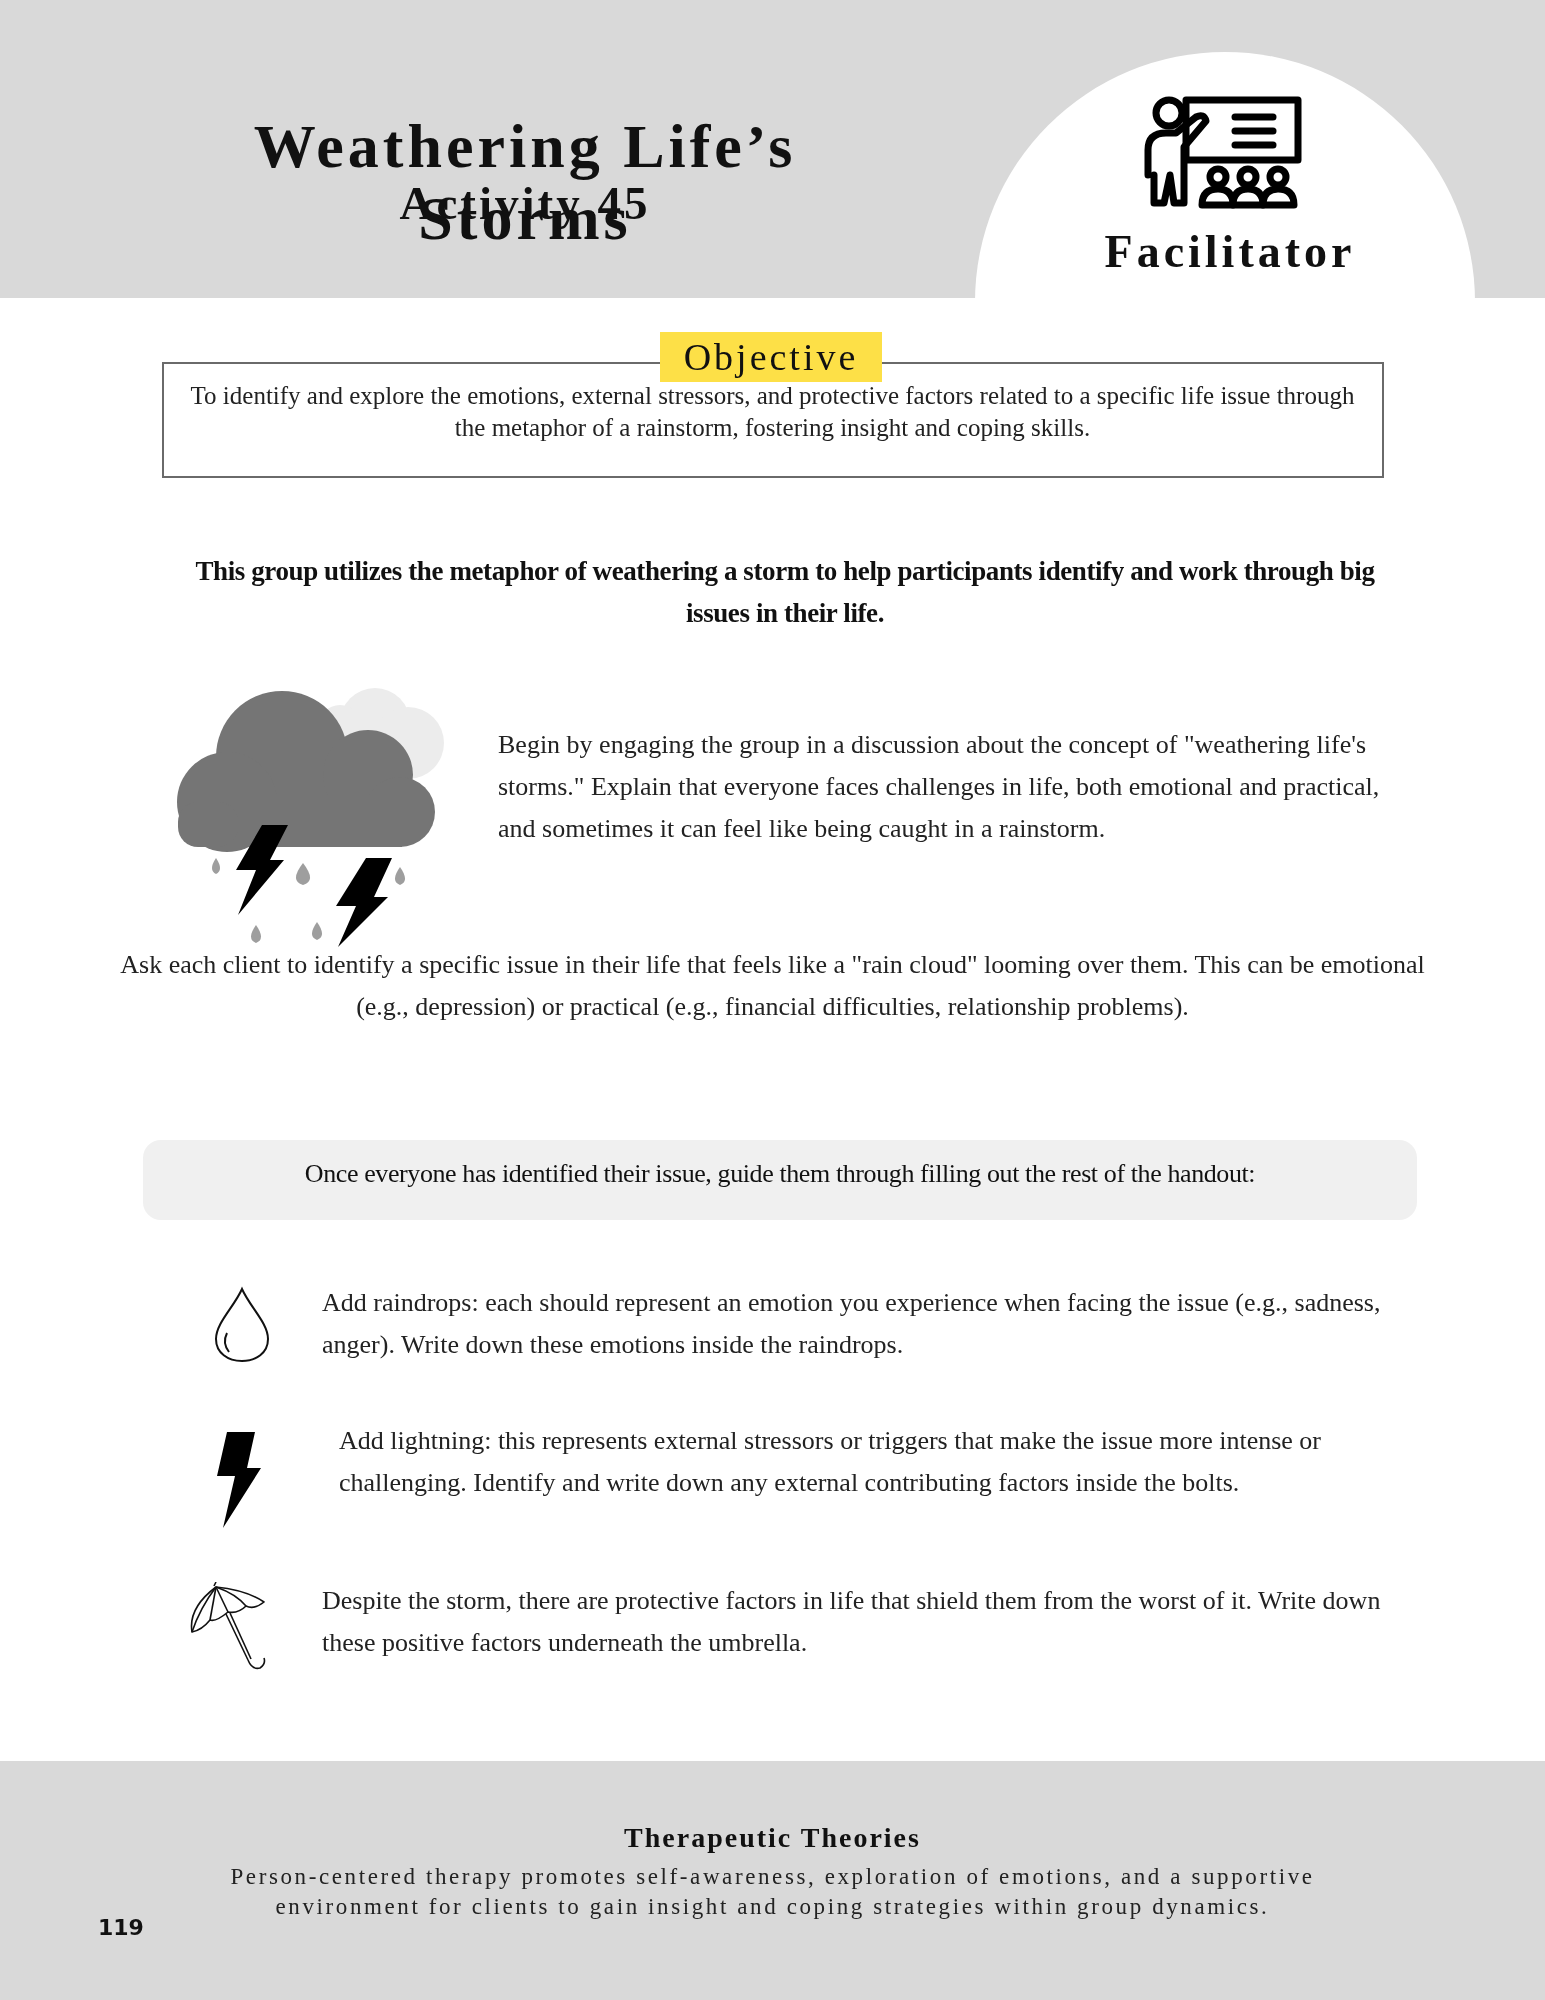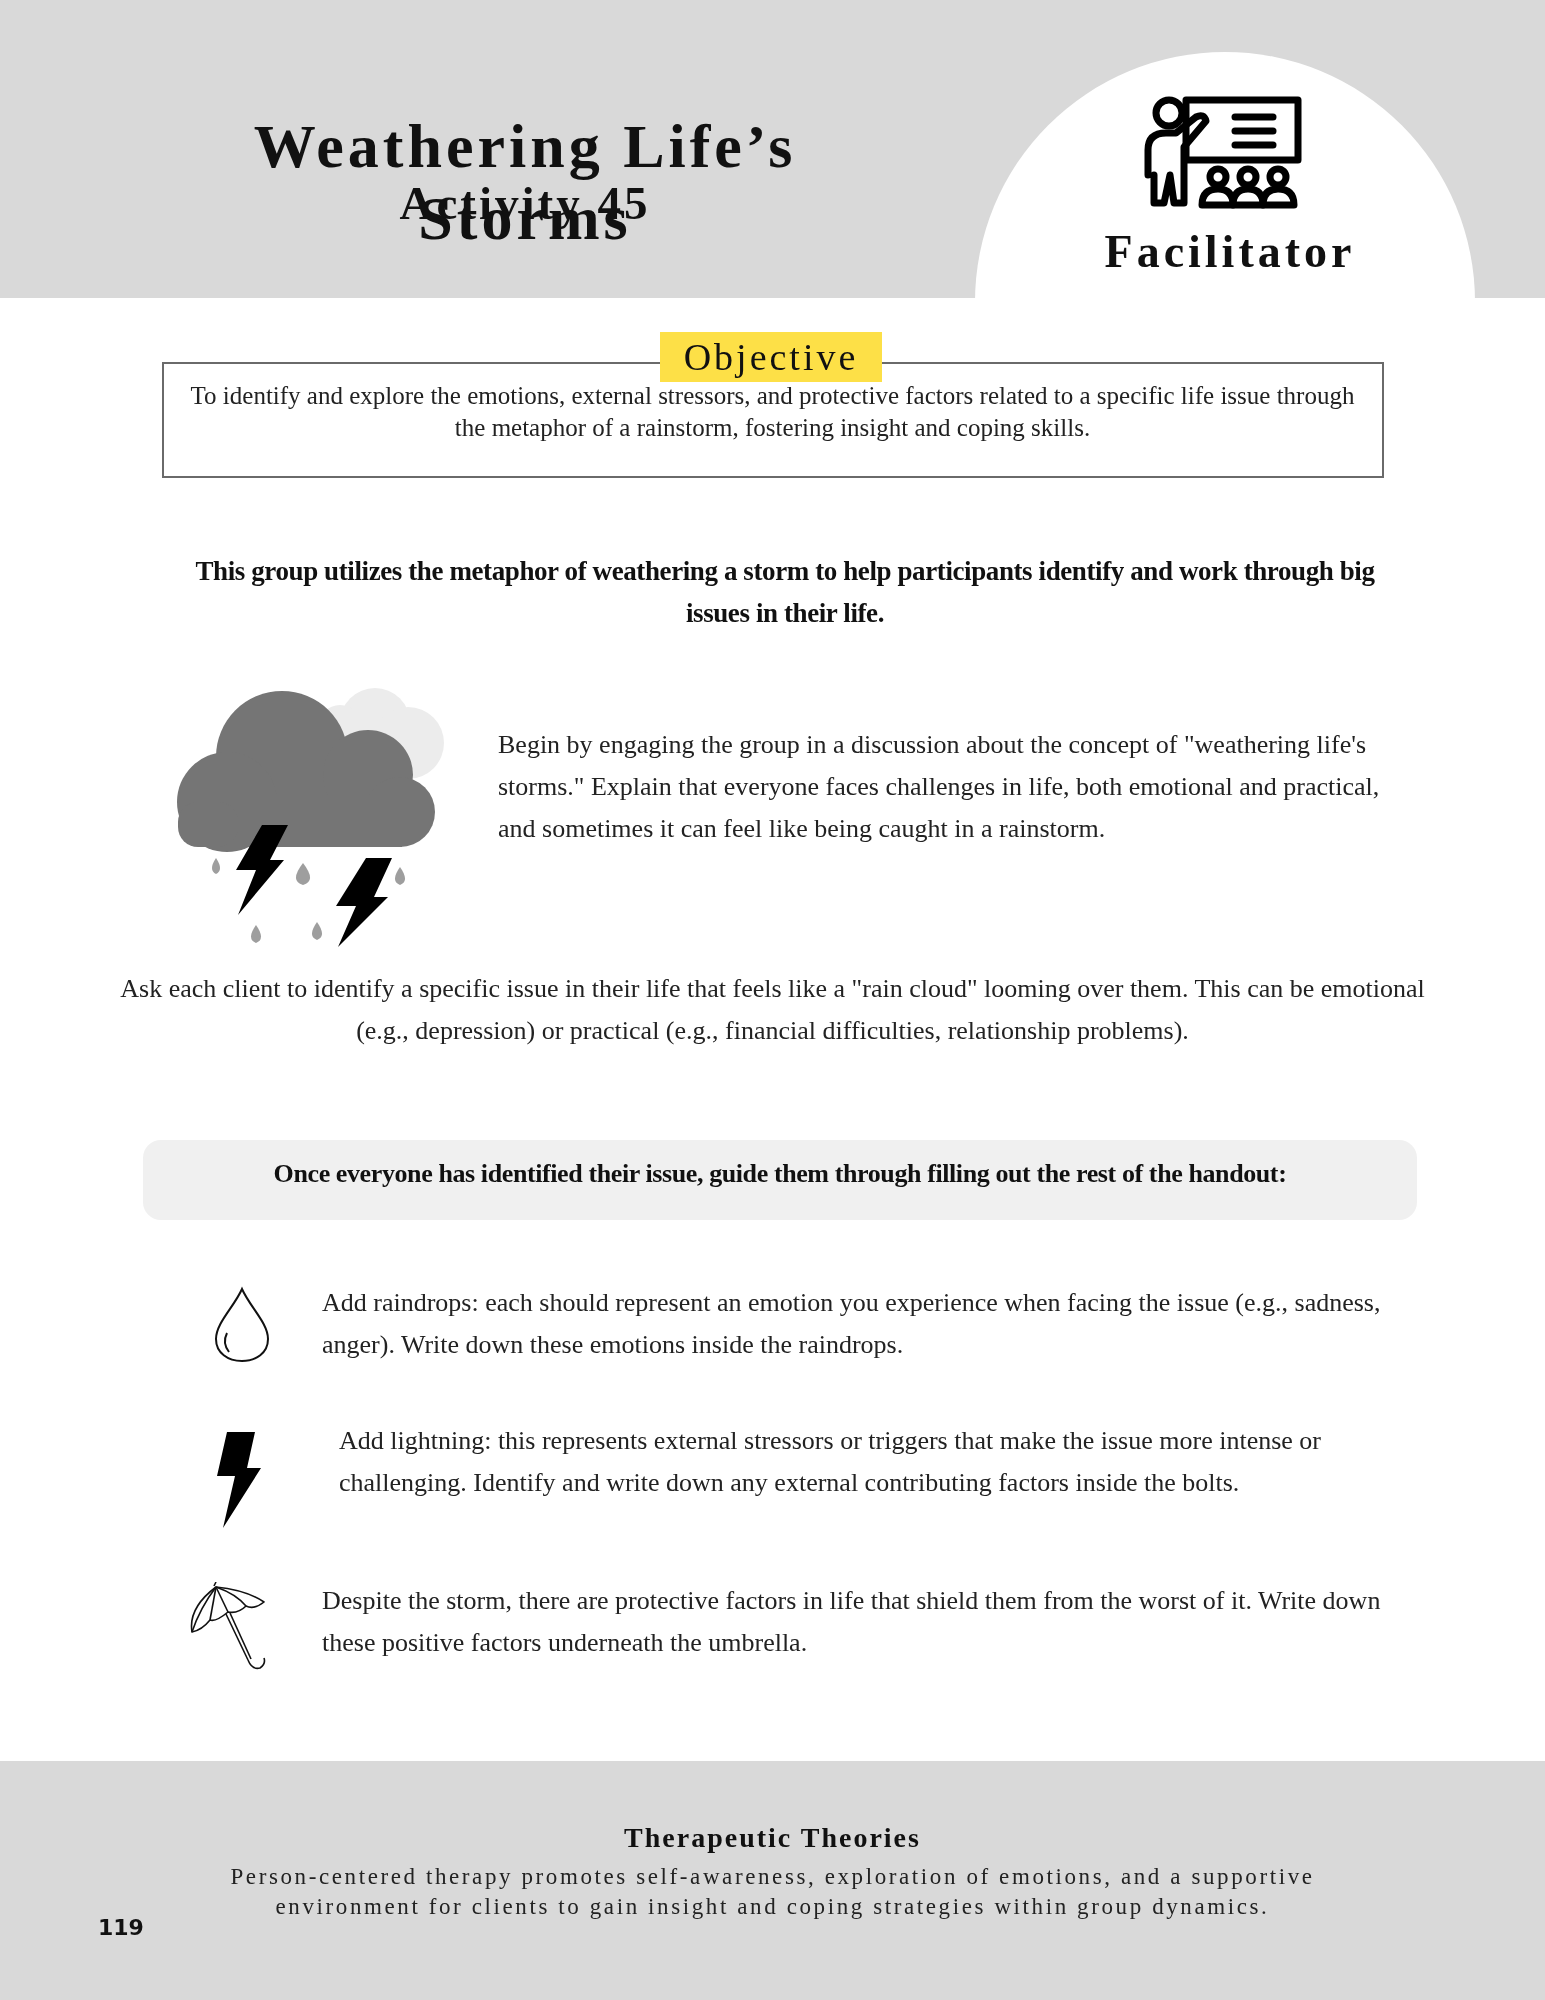--- a/index.html
+++ b/index.html
@@ -28,28 +28,28 @@
   .objective-text { position: absolute; left: 180px; top: 380px; width: 1185px; text-align: center;
                     font-size: 25px; line-height: 32px; color: #222; }
 
   .intro-bold { position: absolute; left: 180px; top: 550px; width: 1210px; text-align: center;
                 font-size: 27px; font-weight: bold; line-height: 42px; letter-spacing: -0.4px; }
 
   .storm-icon { position: absolute; left: 170px; top: 675px; width: 290px; height: 280px; }
   .begin-text { position: absolute; left: 498px; top: 724px; width: 900px;
                 font-size: 26px; line-height: 42px; color: #222; }
 
-  .ask-text { position: absolute; left: 120px; top: 968px; width: 1305px; text-align: center;
+  .ask-text { position: absolute; left: 120px; top: 944px; width: 1305px; text-align: center;
               font-size: 26px; line-height: 42px; color: #222; }
 
   .guide-banner { position: absolute; left: 143px; top: 1140px; width: 1274px; height: 80px;
                   background: #f0f0f0; border-radius: 18px; }
   .guide-text { position: absolute; left: 143px; top: 1140px; width: 1274px; height: 68px;
                 display: flex; align-items: center; justify-content: center;
-                font-size: 26px; font-weight: bold; letter-spacing: -0.4px; }
+                font-size: 26px; font-weight: normal; letter-spacing: -0.4px; }
 
   .step { position: absolute; left: 322px; width: 1110px; font-size: 26px; line-height: 42px; color: #222; }
   .step-1 { top: 1282px; }
   .step-2 { top: 1420px; margin-left: 17px; }
   .step-3 { top: 1580px; }
   .step-icon { position: absolute; }
   .drop-icon { left: 212px; top: 1283px; width: 60px; height: 80px; }
   .bolt-icon { left: 215px; top: 1430px; width: 50px; height: 100px; }
   .umbrella-icon { left: 186px; top: 1582px; width: 84px; height: 90px; }
 

